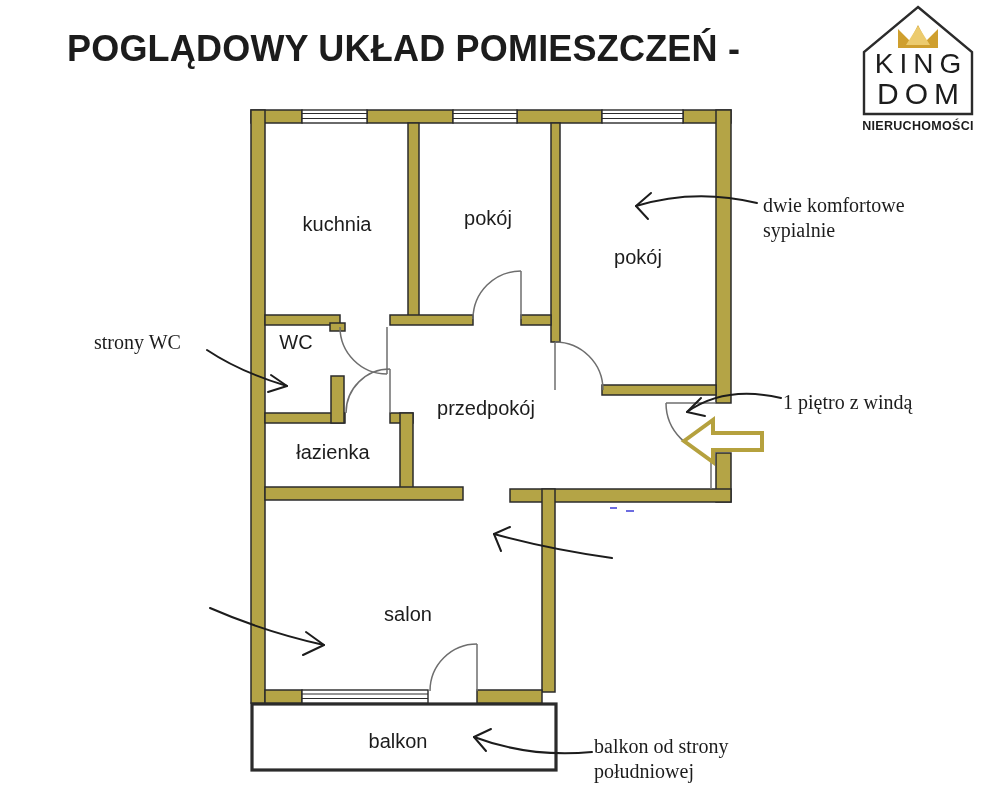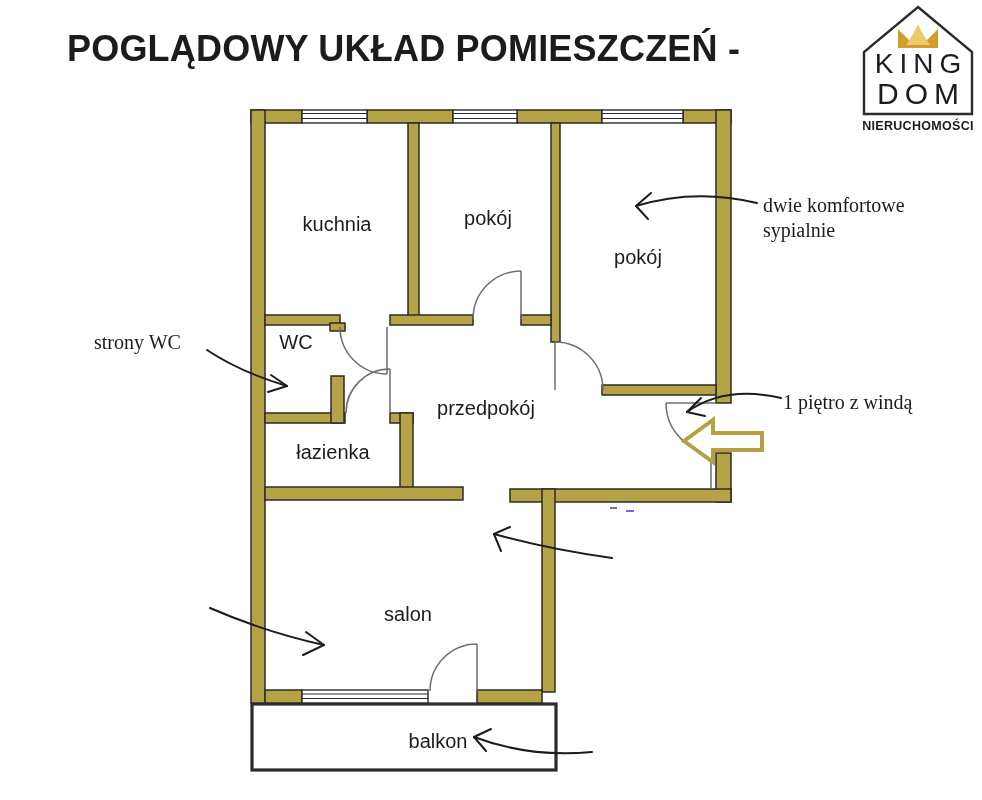--- a/index.html
+++ b/index.html
@@ -136,22 +136,26 @@
     <span>POGLĄDOWY UKŁAD POMIESZCZEŃ -</span>
   </div>
 
   <div class="room-label" style="left:337px;top:224px;">kuchnia</div>
   <div class="room-label" style="left:488px;top:218px;">pokój</div>
   <div class="room-label" style="left:638px;top:257px;">pokój</div>
   <div class="room-label" style="left:296px;top:342px;">WC</div>
   <div class="room-label" style="left:486px;top:408px;">przedpokój</div>
   <div class="room-label" style="left:333px;top:452px;text-align:right;">łazienka</div>
   <div class="room-label" style="left:408px;top:590px;margin-top:24px;">salon</div>
-  <div class="room-label" style="left:398px;top:741px;margin-left:40px;">balkon</div>
+  <div class="room-label" style="left:398px;top:741px;">balkon</div>
 
   <div class="note" style="left:763px;top:193px;">
     <span>dwie komfortowe</span>
     <span>sypialnie</span>
   </div>
   <div class="note" style="left:94px;top:330px;">strony WC</div>
   <div class="note" style="left:783px;top:390px;text-align:center;">1 piętro z windą</div>
+  <div class="note" style="left:594px;top:734px;">
+    <span>balkon od strony</span>
+    <span>południowej</span>
+  </div>
 
 </div>
 
 </body></html>

